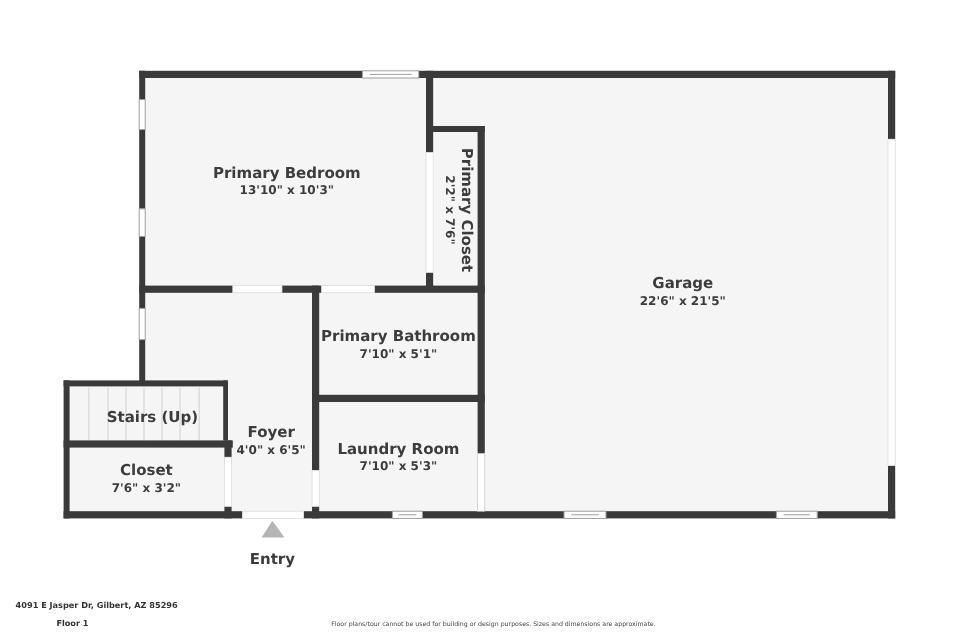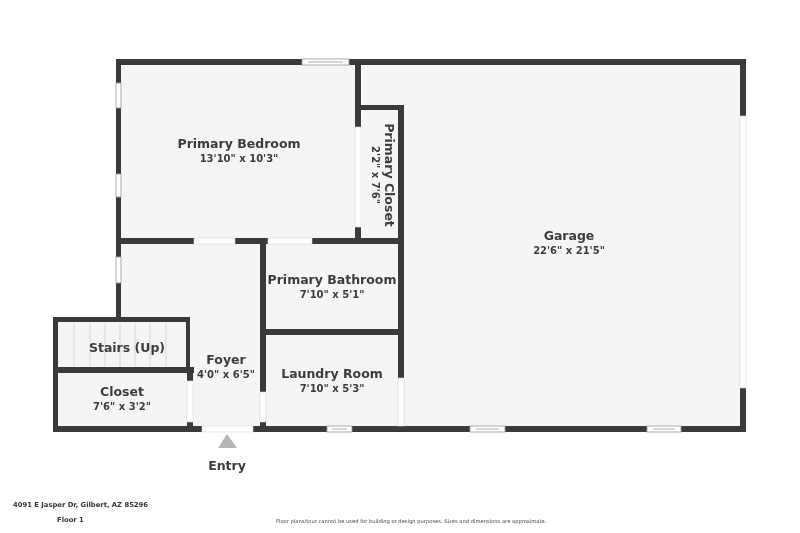--- a/index.html
+++ b/index.html
@@ -3,21 +3,21 @@
 <meta charset="utf-8">
 <style>
   html, body { margin: 0; padding: 0; background: #ffffff; }
   body { width: 800px; height: 533px; position: relative; overflow: hidden; font-family: "DejaVu Sans", sans-serif; }
   svg { position: absolute; left: 0; top: 0; }
   .room-name { font-family: "DejaVu Sans", sans-serif; font-size: 12.5px; font-weight: bold; fill: #3c3c3c; }
   .room-dim { font-family: "DejaVu Sans", sans-serif; font-size: 10px; font-weight: bold; fill: #3c3c3c; }
   .entry-label { font-family: "DejaVu Sans", sans-serif; font-size: 12.5px; font-weight: bold; fill: #3c3c3c; }
   .footer { position: absolute; font-family: "DejaVu Sans", sans-serif; color: #333; font-weight: bold; text-align: center; }
   .addr { left: 13px; top: 501px; font-size: 6.8px; }
-  .floor { left: 23px; top: 516px; font-size: 6.8px; padding-left: 34px; }
+  .floor { left: 13px; top: 516px; font-size: 6.8px; padding-left: 34px; }
   .disclaimer { left: 276px; top: 518px; font-size: 5.2px; font-weight: normal; color: #444; }
 </style>
 </head>
 <body>
 
 <svg width="800" height="533" viewBox="0 0 800 533">
 
   <g fill="#f5f5f5">
     <rect x="121" y="65" width="237" height="174"></rect>
     <rect x="362" y="109" width="37" height="130"></rect>

